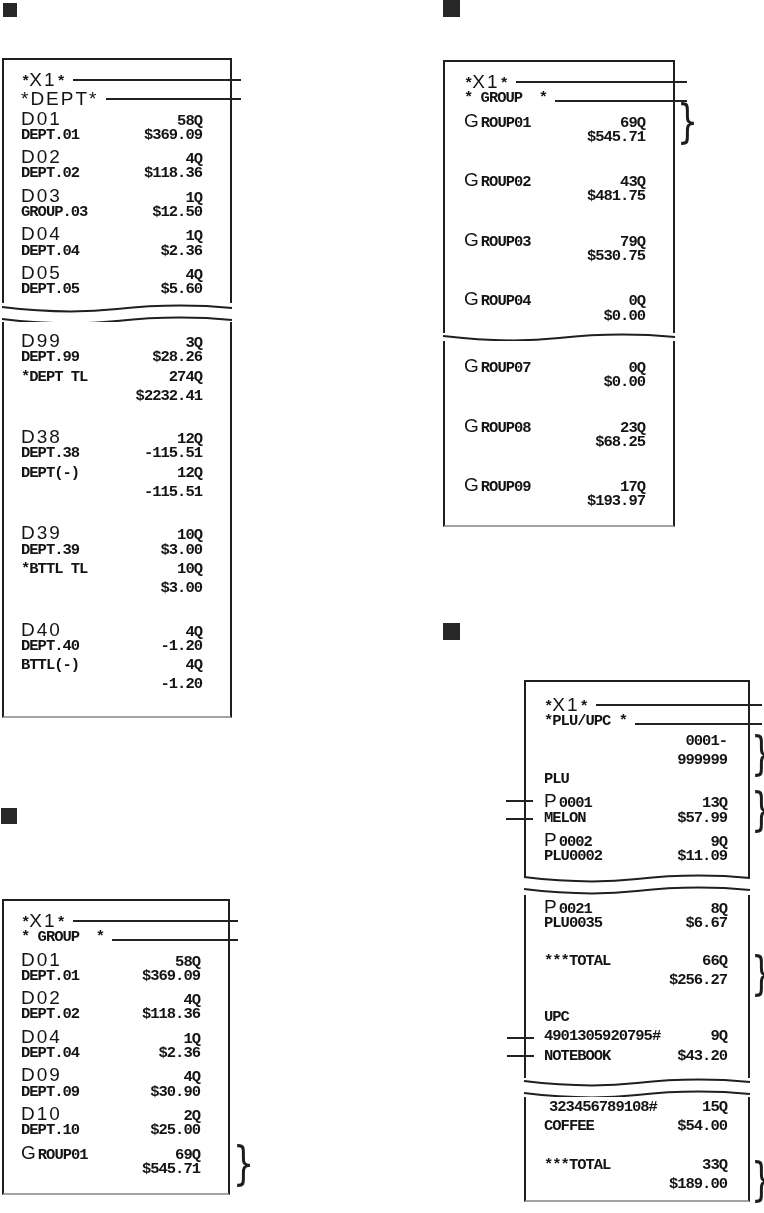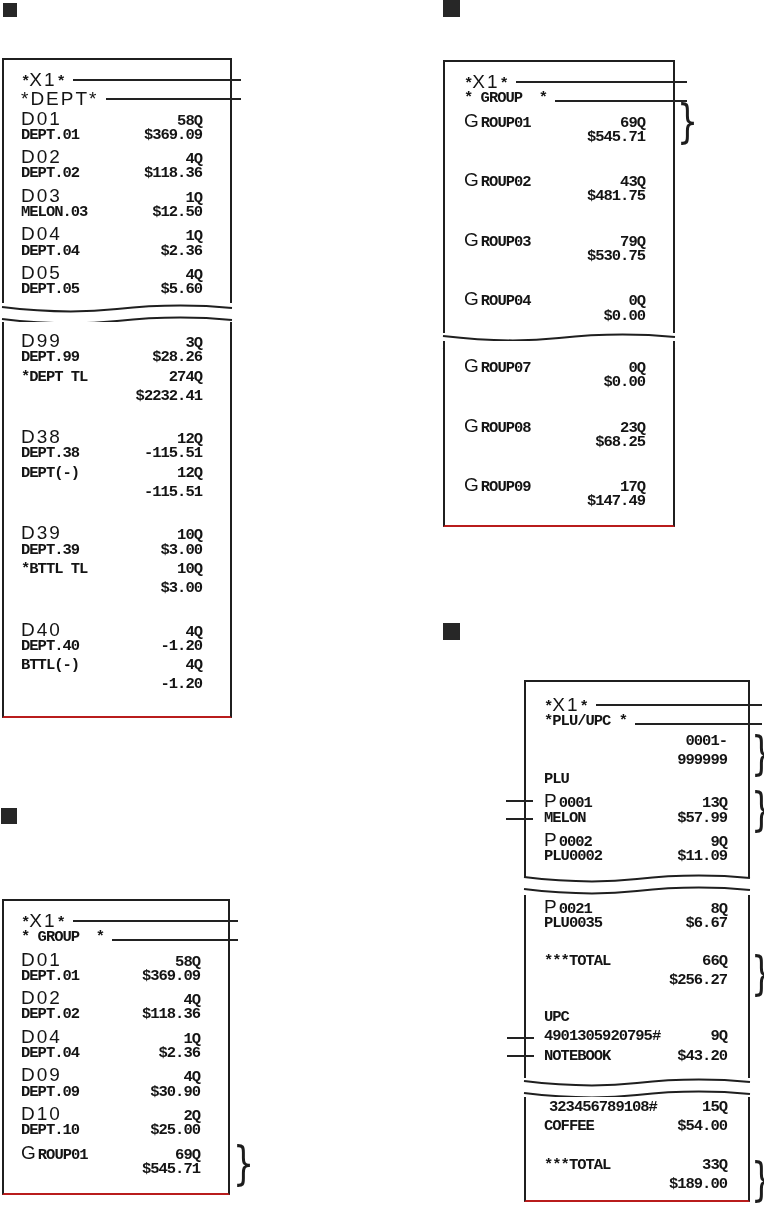--- a/index.html
+++ b/index.html
@@ -15,21 +15,21 @@
 
   .receipt{position:absolute;}
   .r1{left:2px;top:58px;width:230px;height:660px;}
   .r2{left:443px;top:60px;width:232px;height:467px;}
   .r3{left:2px;top:899px;width:228px;height:296px;}
   .r4{left:524px;top:680px;width:226px;height:522px;}
 
   .rsec{position:absolute;left:0;right:0;box-sizing:border-box;background:#fff;
         border-left:2px solid #1f1f1f;border-right:2px solid #1f1f1f;overflow:visible;}
   .btop{border-top:2px solid #1f1f1f;}
-  .bbot{border-bottom:2px solid #b91c1c;}
+  .bbot{border-bottom:2px solid #a3a3a3;}
 
   .r1s0{top:0;height:245px;padding:10px 28px 0 17px;}
   .r1s1{top:264px;height:396px;padding:9px 28px 0 17px;}
   .r2s0{top:0;height:273px;padding:10px 28px 0 19px;}
   .r2s1{top:281px;height:186px;padding:15px 28px 0 19px;}
   .r3s0{top:0;height:296px;padding:10px 28px 0 17px;}
   .r4s0{top:0;height:198px;padding:13px 21px 0 18px;}
   .r4s1{top:215px;height:183px;padding:2px 21px 0 18px;}
   .r4s2{top:417px;height:105px;padding:3px 21px 0 18px;}
 
@@ -103,21 +103,21 @@
         </div>
         <div class="rrow">
           <span class="lwrap"><span class="t">DEPT.02</span></span>
           <span class="rt">$118.36</span>
         </div>
         <div class="rrow">
           <span class="lwrap"><span class="big">D03</span></span>
           <span class="rt">1Q</span>
         </div>
         <div class="rrow">
-          <span class="lwrap"><span class="t">MELON.03</span></span>
+          <span class="lwrap"><span class="t">GROUP.03</span></span>
           <span class="rt">$12.50</span>
         </div>
         <div class="rrow">
           <span class="lwrap"><span class="big">D04</span></span>
           <span class="rt">1Q</span>
         </div>
         <div class="rrow">
           <span class="lwrap"><span class="t">DEPT.04</span></span>
           <span class="rt">$2.36</span>
         </div>
@@ -273,21 +273,21 @@
           <span class="lwrap"></span>
           <span class="rt">$68.25</span>
         </div>
         <div class="rrow gap"></div>
         <div class="rrow">
           <span class="lwrap"><span class="big">G</span><span class="t">ROUP09</span></span>
           <span class="rt">17Q</span>
         </div>
         <div class="rrow">
           <span class="lwrap"></span>
-          <span class="rt">$147.49</span>
+          <span class="rt">$193.97</span>
         </div>
       </div>
   </section>
 
   <section class="receipt r3">
     <div class="rsec r3s0 btop bbot">
         <div class="rrow">
           <span class="lwrap"><span class="t">*</span><span class="big">X1</span><span class="t">*</span></span>
           <div class="cline"></div>
         </div>

